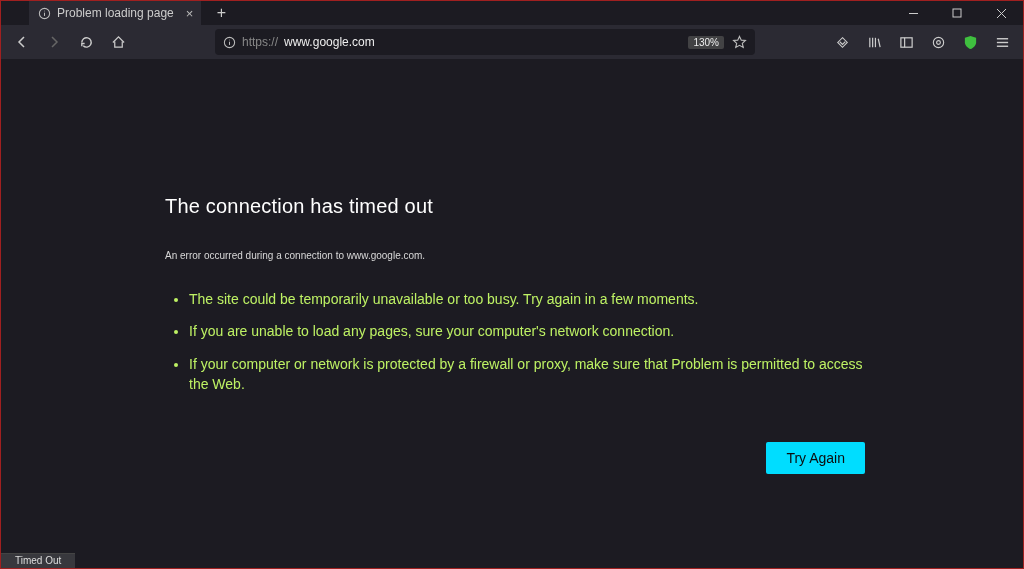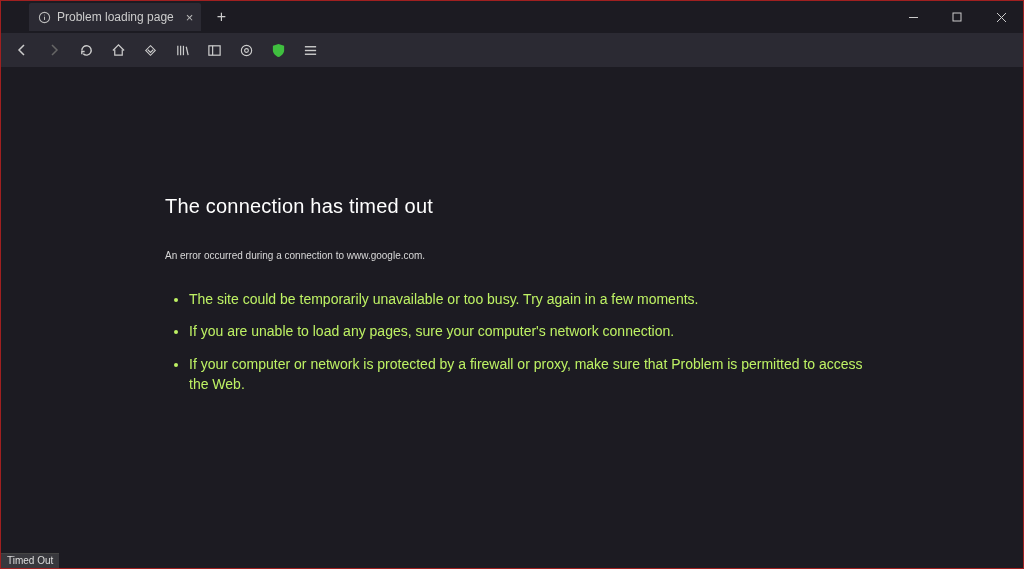--- a/index.html
+++ b/index.html
@@ -1,20 +1,20 @@
 <!DOCTYPE html>
 <html><head>
 <meta charset="utf-8">
 <style>
   * { margin: 0; padding: 0; box-sizing: border-box; }
   html, body { width: 1024px; height: 569px; overflow: hidden; font-family: "Segoe UI", Arial, sans-serif; }
   body { background: #1c1b22; border: 1px solid #a02020; position: relative; }
 
   
-  .tabstrip { height: 32px; background: #1c1b22; display: flex; align-items: center; padding-left: 28px; }
+  .tabstrip { height: 24px; background: #1c1b22; display: flex; align-items: center; padding-left: 28px; }
   .tab { height: 28px; background: #2b2a33; display: flex; align-items: center; padding: 0 8px; color: #ccc; font-size: 12px; border-radius: 2px 2px 0 0; gap: 6px; }
   .tab .icon { width: 14px; height: 14px; display:flex; align-items:center; justify-content:center; color:#bbb; }
   .tab .close { margin-left: 6px; color:#bbb; cursor:pointer; font-size:13px; }
   .newtab { width: 28px; height: 28px; display:flex; align-items:center; justify-content:center; color:#ccc; font-size:16px; margin-left:6px; cursor:pointer; }
   .win-controls { margin-left:auto; display:flex; }
   .win-btn { width: 44px; height: 32px; display:flex; align-items:center; justify-content:center; color:#ccc; cursor:pointer; }
 
   
   .navbar { height: 34px; background: #2b2a33; display:flex; align-items:center; padding: 0 6px; gap: 2px; }
   .nav-btn { width: 30px; height: 28px; display:flex; align-items:center; justify-content:center; color:#ccc; cursor:pointer; border-radius:4px; }
@@ -32,21 +32,21 @@
   
   .content { position:absolute; top: 66px; left:0; right:0; bottom:15px; background:#1c1b22; color:#e0e0e0; }
   .error-box { width: 700px; margin: 128px auto 0 164px; }
   .error-title { font-size: 20px; font-weight: 300; color:#fff; margin-bottom: 32px; letter-spacing:0.2px;}
   .error-msg { font-size: 10px; color:#d8d8d8; margin-bottom: 28px; }
   .error-list { list-style: disc; padding-left: 24px; font-size:14px; color:#bef264; }
   .error-list li { margin-bottom: 12px; line-height: 1.45; }
   .try-again { margin-top: 36px; float:right; background:#00ddff; color:#0c0c0d; border:none; padding: 8px 20px; font-size:14px; cursor:pointer; border-radius:2px; }
 
   
-  .statusbar { position:absolute; bottom:0; left:0; height:15px; background:#38383d; color:#ddd; font-size:10px; padding: 1px 6px; border-top:1px solid #444; }
+  .statusbar { position:absolute; bottom:0; left:0; height:15px; background:#38383d; color:#ddd; font-size:10px; padding: 1px 14px; border-top:1px solid #444; }
 
   svg { display:block; }
 </style>
 </head>
 <body>
 
 <div class="tabstrip">
   <div class="tab">
     <span class="icon">
       <svg width="13" height="13" viewBox="0 0 16 16" fill="none" stroke="currentColor" stroke-width="1.3">
@@ -96,20 +96,39 @@
         <path d="M3 12v-3h3"></path>
       </svg>
   </div>
   <div class="nav-btn">
     <svg width="15" height="15" viewBox="0 0 16 16" fill="none" stroke="currentColor" stroke-width="1.3">
         <path d="M2 8 L8 2 L14 8"></path>
         <path d="M4 7v6h8V7"></path>
       </svg>
   </div>
 
+  <div class="urlbar">
+    <span class="info-icon">
+      <svg width="13" height="13" viewBox="0 0 16 16" fill="none" stroke="currentColor" stroke-width="1.3">
+          <circle cx="8" cy="8" r="6.3"></circle>
+          <line x1="8" y1="7" x2="8" y2="11"></line>
+          <circle cx="8" cy="4.8" r="0.6" fill="currentColor" stroke="none"></circle>
+        </svg>
+    </span>
+    <span class="proto">https://</span>
+      <span class="host">www.google.com</span>
+    <div class="right">
+      <span class="zoom-badge">130%</span>
+      <span class="star">
+        <svg width="15" height="15" viewBox="0 0 16 16" fill="none" stroke="currentColor" stroke-width="1.2">
+            <path d="M8 1.5l1.9 4 4.4.4-3.3 3 1 4.3L8 11l-4 2.2 1-4.3L1.7 5.9l4.4-.4z"></path>
+          </svg>
+      </span>
+    </div>
+  </div>
 
   <div class="toolbar-right">
     <div class="nav-btn">
       <svg width="15" height="15" viewBox="0 0 16 16" fill="none" stroke="currentColor" stroke-width="1.3">
           <path d="M8 2l6 6-6 6-6-6 6-6z" transform="scale(0.85) translate(1.4,1.4)"></path>
           <path d="M5 7l3 3 3-3"></path>
         </svg>
     </div>
     <div class="nav-btn">
       <svg width="15" height="15" viewBox="0 0 16 16" fill="none" stroke="currentColor" stroke-width="1.3">
@@ -148,18 +167,19 @@
 
 <div class="content">
   <div class="error-box">
     <h1 class="error-title">The connection has timed out</h1>
     <p class="error-msg">An error occurred during a connection to www.google.com.</p>
     <ul class="error-list">
       <li>The site could be temporarily unavailable or too busy. Try again in a few moments.</li>
       <li>If you are unable to load any pages, sure your computer's network connection.</li>
       <li>If your computer or network is protected by a firewall or proxy, make sure that Problem is permitted to access the Web.</li>
     </ul>
+    <button class="try-again">Try Again</button>
   </div>
 </div>
 
 <div class="statusbar">
   <span>Timed Out</span>
 </div>
 
 </body></html>

